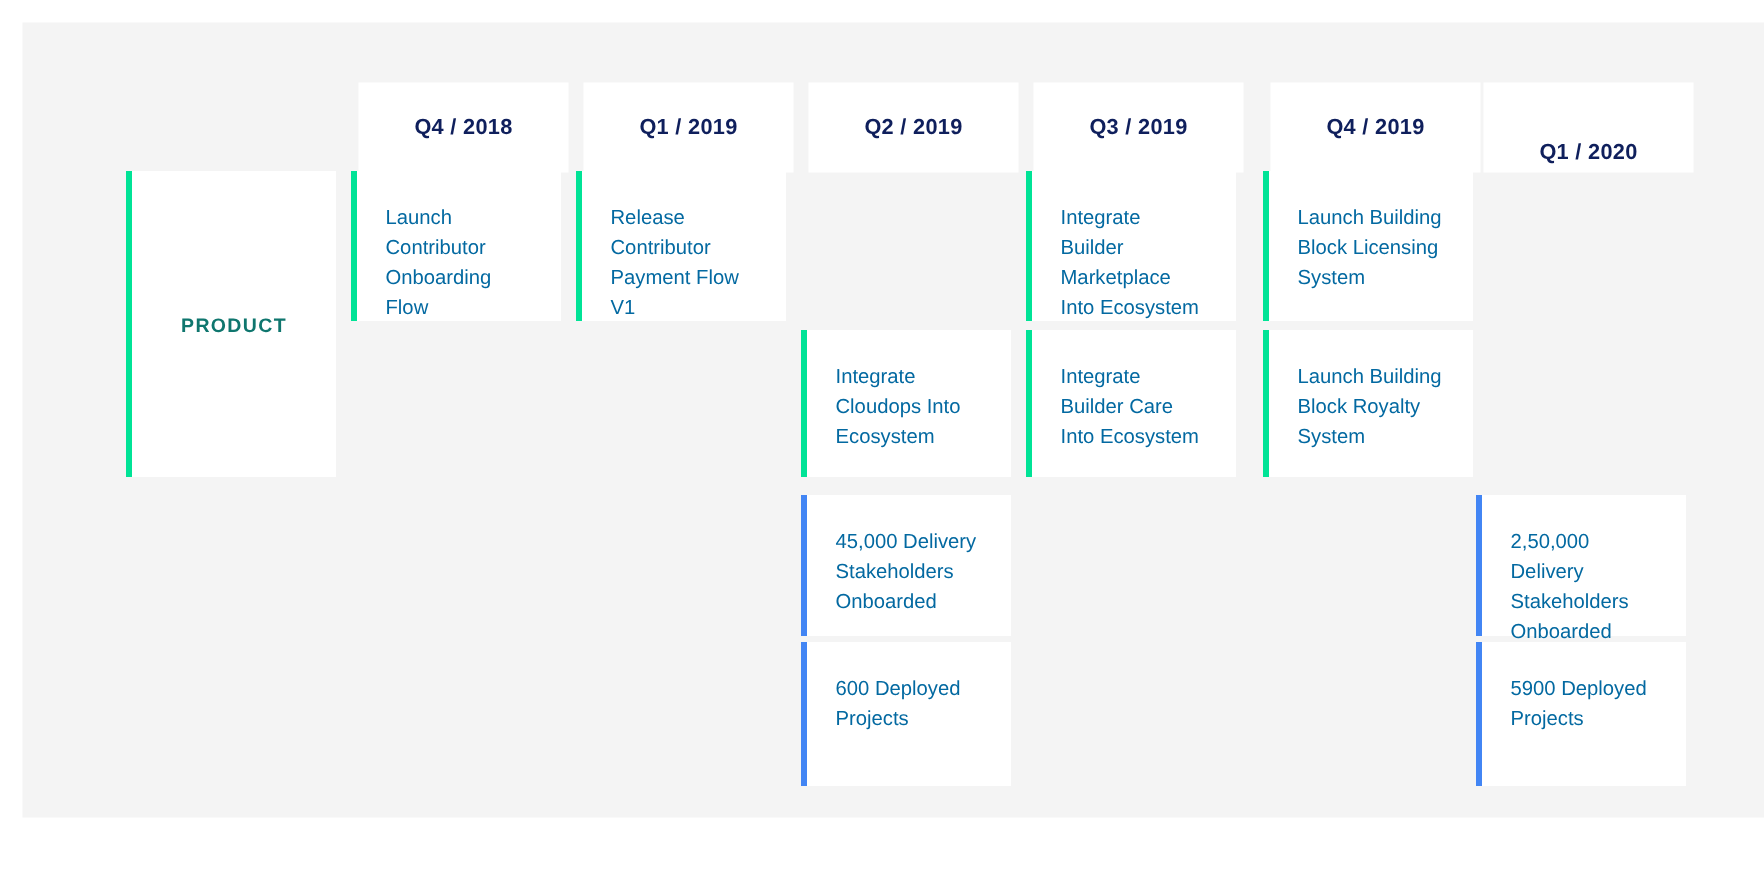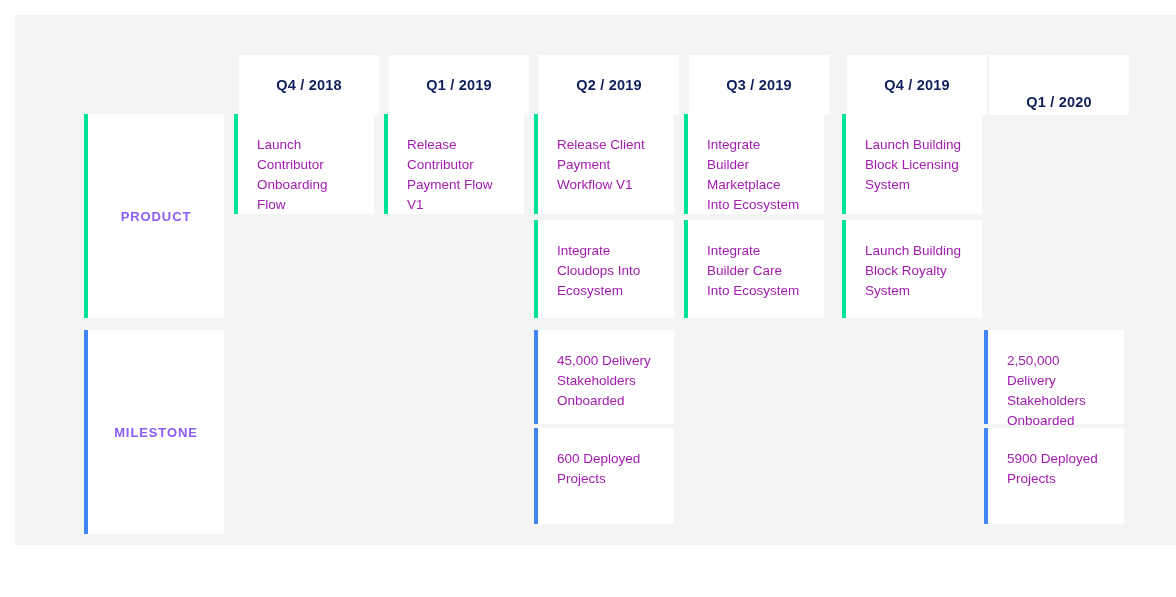--- a/index.html
+++ b/index.html
@@ -50,42 +50,42 @@
     width: 140px;
     background: #ffffff;
     display: flex;
     align-items: center;
     justify-content: center;
     border-left: 4px solid #cccccc;
   }
   .row-label span {
     font-size: 13px;
     font-weight: 700;
-    color: #8b5cf6;
+    color: #0f766e;
     letter-spacing: 0.9px;
   }
   .row-label.product   { top: 94px;  height: 204px; border-left-color: #00e396; }
   .row-label.milestone { top: 310px; height: 204px; border-left-color: #4285f4; }
 
   
   .card {
     position: absolute;
     width: 140px;
     background: #ffffff;
     border-left: 4px solid #00e396;
     padding: 16px 14px 10px 14px;
   }
   .card.product   { border-left-color: #00e396; }
   .card.milestone { border-left-color: #4285f4; }
 
   .card span {
     display: block;
     font-size: 13.5px;
     line-height: 20px;
-    color: #a21caf;
+    color: #0369a1;
     word-wrap: break-word;
   }
 
   
   .band-p1 { top: 94px;  height: 100px; }
   .band-p2 { top: 200px; height: 98px;  }
   .band-m1 { top: 310px; height: 94px;  }
   .band-m2 { top: 408px; height: 96px;  }
 
   
@@ -118,32 +118,26 @@
       <span>Q4 / 2019</span>
     </div>
     <div class="quarter-head col-5">
       <span>Q1 / 2020</span>
     </div>
   </div>
 
   <div class="row-label product">
     <span>PRODUCT</span>
   </div>
-  <div class="row-label milestone">
-    <span>MILESTONE</span>
-  </div>
 
   <div class="card product band-p1 col-0">
     <span>Launch Contributor Onboarding Flow</span>
   </div>
   <div class="card product band-p1 col-1">
     <span>Release Contributor Payment Flow V1</span>
-  </div>
-  <div class="card product band-p1 col-2">
-    <span>Release Client Payment Workflow V1</span>
   </div>
   <div class="card product band-p1 col-3">
     <span>Integrate Builder Marketplace Into Ecosystem</span>
   </div>
   <div class="card product band-p1 col-4">
     <span>Launch Building Block Licensing System</span>
   </div>
 
   <div class="card product band-p2 col-2">
     <span>Integrate Cloudops Into Ecosystem</span>

